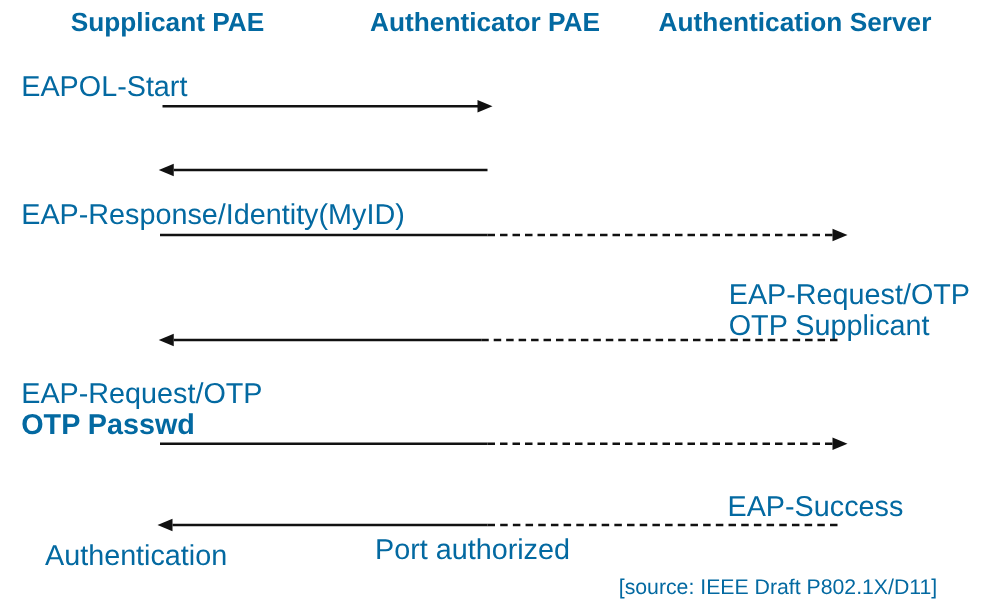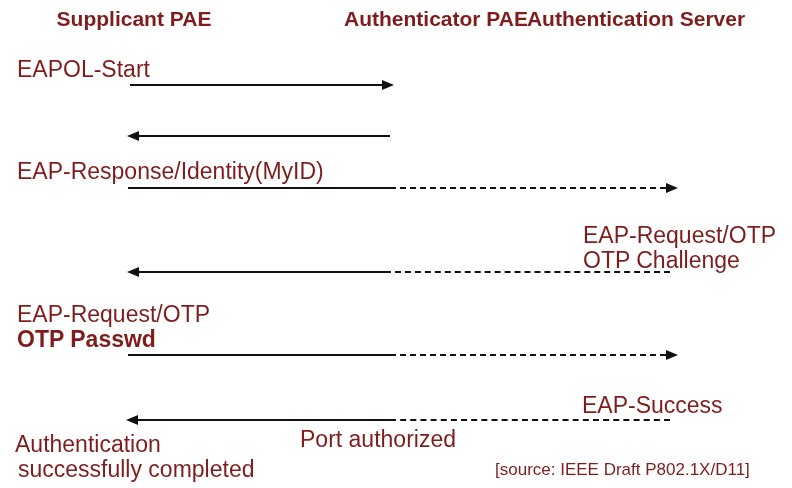--- a/index.html
+++ b/index.html
@@ -6,33 +6,33 @@
     margin: 0;
     padding: 0;
     background: #ffffff;
   }
   .diagram {
     position: relative;
     width: 792px;
     height: 488px;
     background: #ffffff;
     font-family: "Liberation Sans", sans-serif;
-    color: #7f1d1d;
+    color: #0369a1;
     overflow: hidden;
   }
   .col-header {
     position: absolute;
     top: 7px;
     transform: translateX(-50%);
     font-size: 21px;
     font-weight: bold;
     white-space: nowrap;
   }
   .h-supplicant    { left: 134px; }
-  .h-authenticator { left: 388px; margin-left: 48px; }
+  .h-authenticator { left: 388px; }
   .h-server        { left: 636px; }
 
   .label {
     position: absolute;
     font-size: 23px;
     white-space: nowrap;
   }
   .line {
     position: absolute;
     height: 0;
@@ -80,21 +80,21 @@
   .a5-head   { left: 666px; top: 350px; }
 
   
   .l-m6      { left: 582px; top: 392px; }
   .a6-head   { left: 126px; top: 415px; }
   .a6-solid  { left: 138px; top: 419px; width: 252px; }
   .a6-dash   { left: 390px; top: 419px; width: 280px; }
 
   
   .l-port    { left: 300px; top: 426px; }
-  .l-done1   { left: 15px;  top: 431px; text-align: center; }
+  .l-done1   { left: 36px;  top: 431px; text-align: center; }
   .l-done2   { left: 18px;  top: 456px; }
   .l-source  { left: 495px; top: 460px; font-size: 17px; }
 </style>
 </head>
 <body>
 
 <div class="diagram">
 
   <div class="col-header h-supplicant">Supplicant PAE</div>
   <div class="col-header h-authenticator">Authenticator PAE</div>
@@ -106,34 +106,33 @@
 
   <div class="arrowhead left a2-head"></div>
   <div class="line a2-line"></div>
 
   <div class="label l-m3">EAP-Response/Identity(MyID)</div>
   <div class="line a3-solid"></div>
   <div class="line dashed a3-dash"></div>
   <div class="arrowhead right a3-head"></div>
 
   <div class="label l-m4a">EAP-Request/OTP</div>
-  <div class="label l-m4b">OTP Challenge</div>
+  <div class="label l-m4b">OTP Supplicant</div>
   <div class="arrowhead left a4-head"></div>
   <div class="line a4-solid"></div>
   <div class="line dashed a4-dash"></div>
 
   <div class="label l-m5a">EAP-Request/OTP</div>
   <div class="label l-m5b">OTP Passwd</div>
   <div class="line a5-solid"></div>
   <div class="line dashed a5-dash"></div>
   <div class="arrowhead right a5-head"></div>
 
   <div class="label l-m6">EAP-Success</div>
   <div class="arrowhead left a6-head"></div>
   <div class="line a6-solid"></div>
   <div class="line dashed a6-dash"></div>
 
   <div class="label l-port">Port authorized</div>
   <div class="label l-done1">Authentication</div>
-  <div class="label l-done2">successfully completed</div>
   <div class="label l-source">[source: IEEE Draft P802.1X/D11]</div>
 
 </div>
 
 </body></html>

